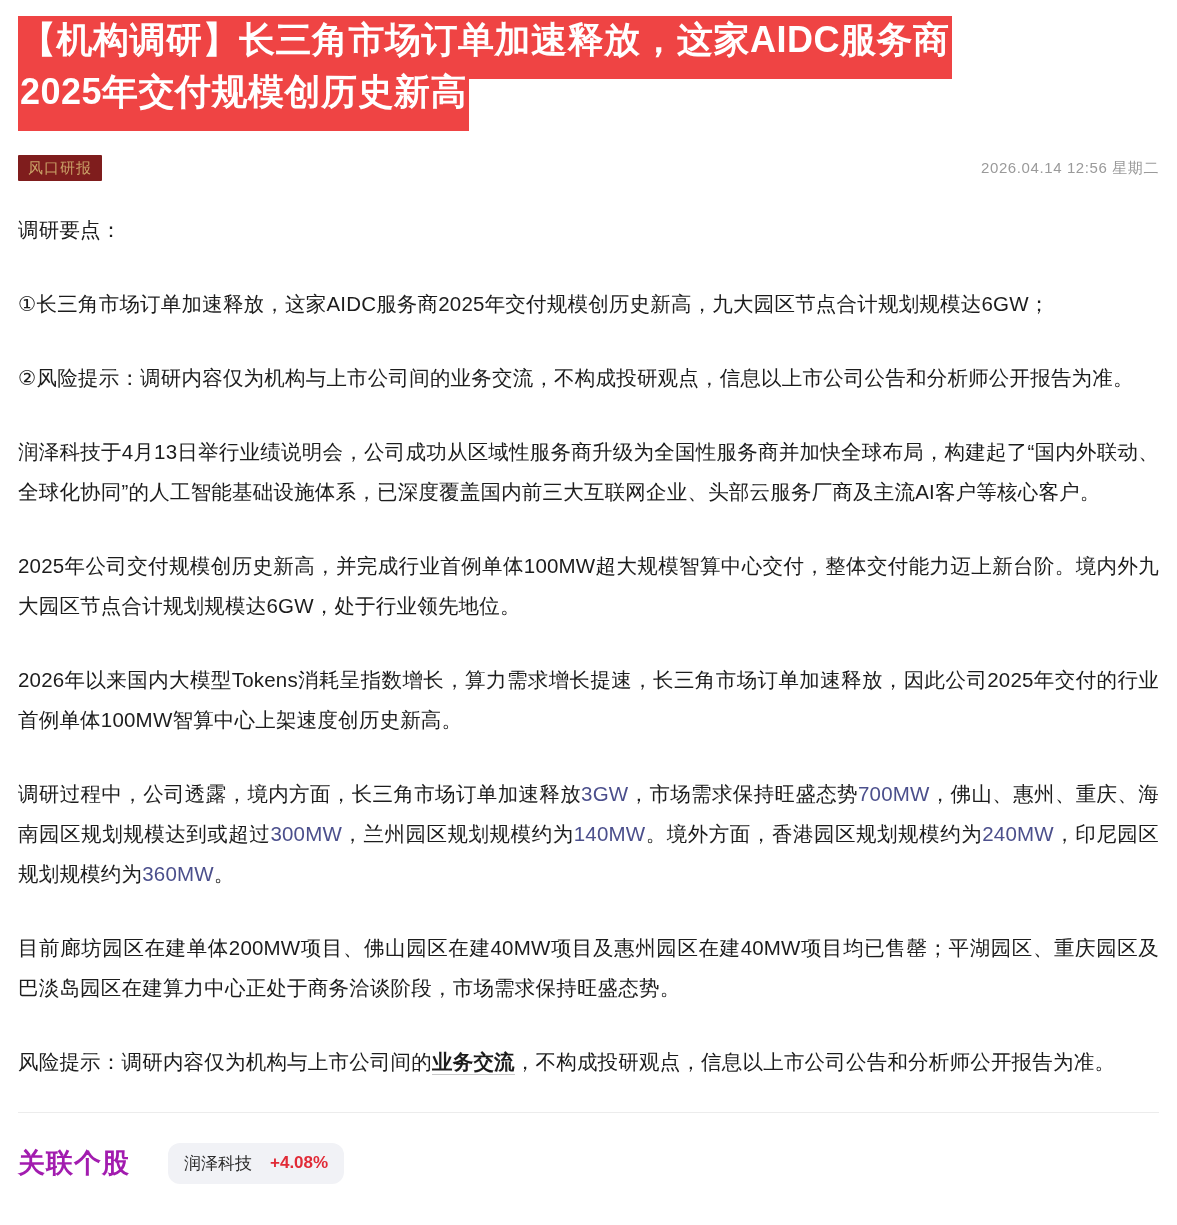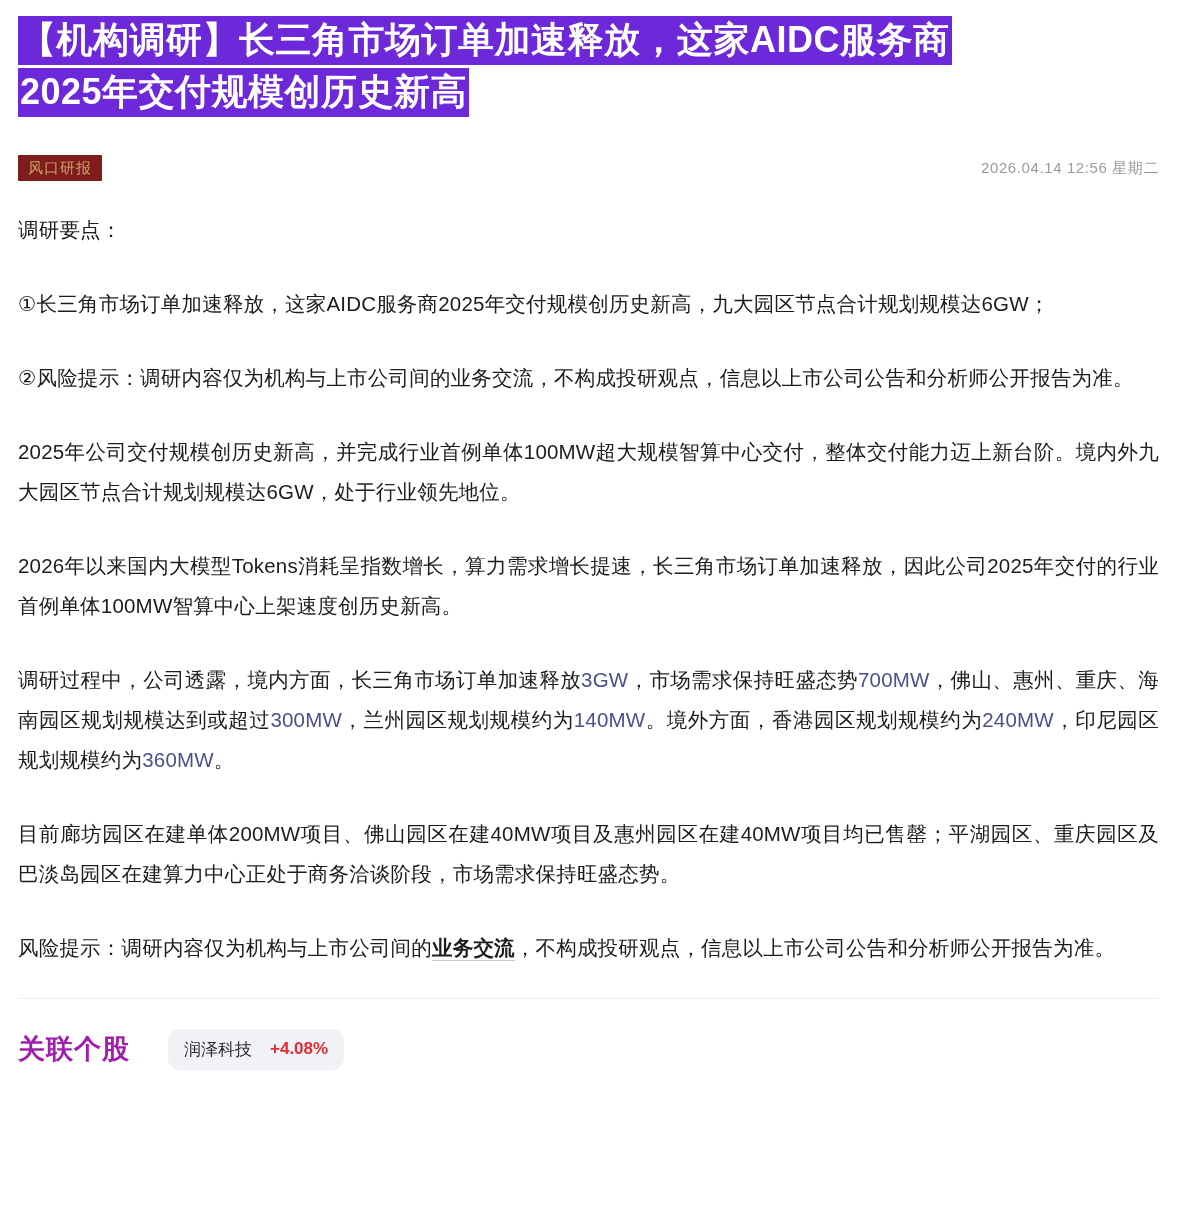--- a/index.html
+++ b/index.html
@@ -32,24 +32,24 @@
   .article-title {
     margin: 0;
     font-size: 36px;
     line-height: 1.45;
     font-weight: 700;
     letter-spacing: 0.5px;
     color: #ffffff;
     word-break: break-all;
   }
   .article-title .hl {
-    background-color: #6d28d9;
+    background-color: #ef4444;
     box-decoration-break: clone;
     -webkit-box-decoration-break: clone;
-    padding: 3px 2px 5px 2px;
+    padding: 3px 2px 19px 2px;
   }
 
   
   .meta-row {
     display: flex;
     align-items: center;
     justify-content: space-between;
     margin-top: 32px;
     height: 32px;
   }
@@ -152,20 +152,21 @@
   </div>
 
   <div class="body-content">
 
     <p class="para">调研要点：</p>
 
     <p class="para">①长三角市场订单加速释放，这家AIDC服务商2025年交付规模创历史新高，九大园区节点合计规划规模达6GW；</p>
 
     <p class="para">②风险提示：调研内容仅为机构与上市公司间的业务交流，不构成投研观点，信息以上市公司公告和分析师公开报告为准。</p>
 
+    <p class="para">润泽科技于4月13日举行业绩说明会，公司成功从区域性服务商升级为全国性服务商并加快全球布局，构建起了“国内外联动、全球化协同”的人工智能基础设施体系，已深度覆盖国内前三大互联网企业、头部云服务厂商及主流AI客户等核心客户。</p>
 
     <p class="para">2025年公司交付规模创历史新高，并完成行业首例单体100MW超大规模智算中心交付，整体交付能力迈上新台阶。境内外九大园区节点合计规划规模达6GW，处于行业领先地位。</p>
 
     <p class="para">2026年以来国内大模型Tokens消耗呈指数增长，算力需求增长提速，长三角市场订单加速释放，因此公司2025年交付的行业首例单体100MW智算中心上架速度创历史新高。</p>
 
     <p class="para"><span>调研过程中，公司透露，境内方面，长三角市场订单加速释放</span><span class="num">3GW</span><span>，市场需求保持旺盛态势</span><span class="num">700MW</span><span>，佛山、惠州、重庆、海南园区规划规模达到或超过</span><span class="num">300MW</span><span>，兰州园区规划规模约为</span><span class="num">140MW</span><span>。境外方面，香港园区规划规模约为</span><span class="num">240MW</span><span>，印尼园区规划规模约为</span><span class="num">360MW</span><span>。</span></p>
 
     <p class="para">目前廊坊园区在建单体200MW项目、佛山园区在建40MW项目及惠州园区在建40MW项目均已售罄；平湖园区、重庆园区及巴淡岛园区在建算力中心正处于商务洽谈阶段，市场需求保持旺盛态势。</p>
 
     <p class="para tight"><span>风险提示：调研内容仅为机构与上市公司间的</span><span class="ul">业务交流</span><span>，不构成投研观点，信息以上市公司公告和分析师公开报告为准。</span></p>

